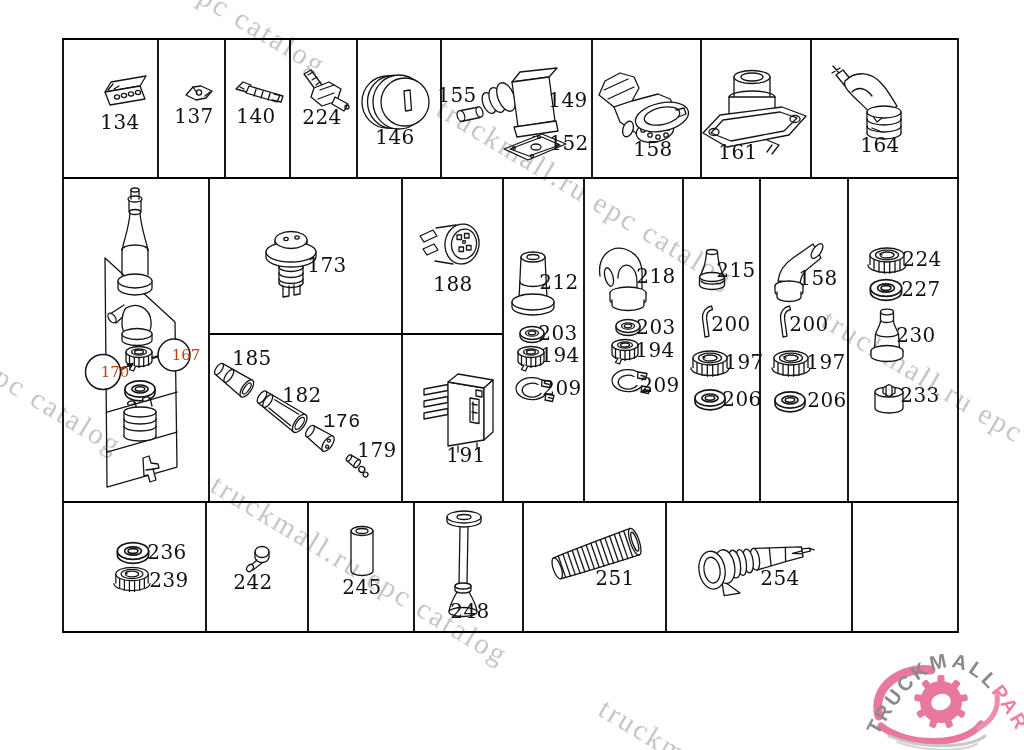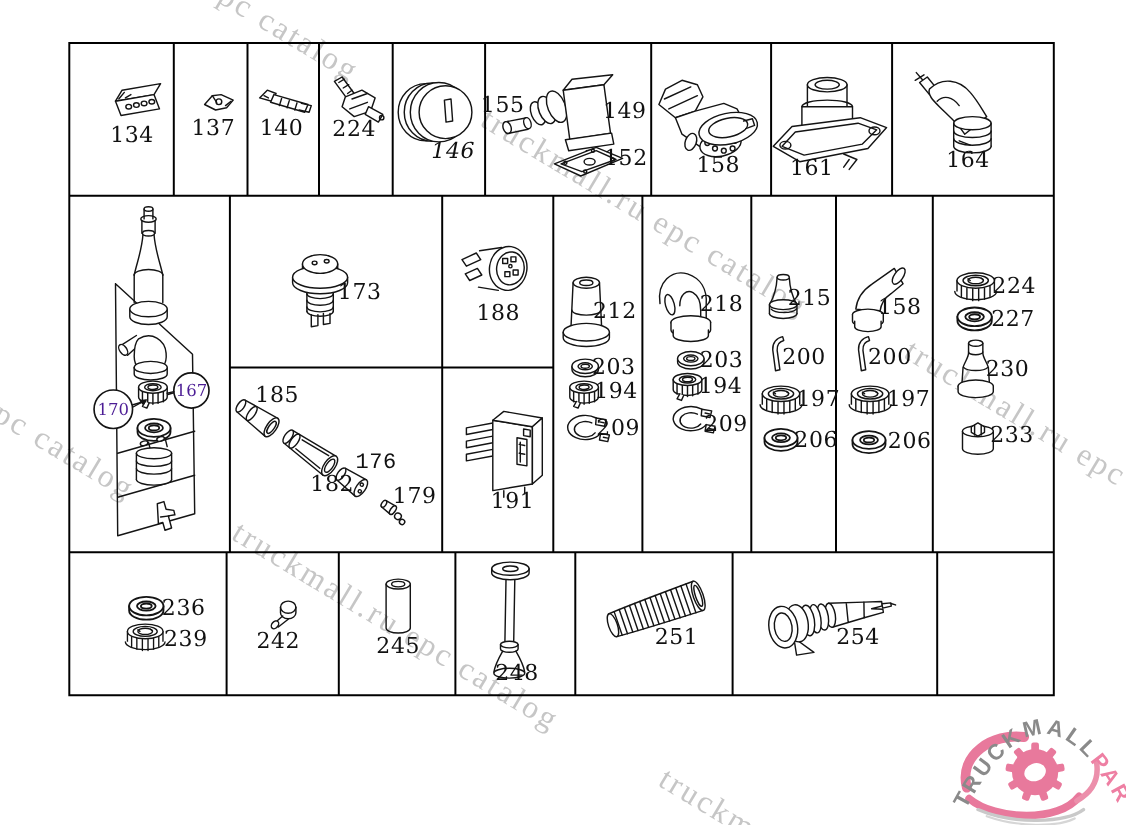--- a/index.html
+++ b/index.html
@@ -4,21 +4,21 @@
 <style>
   html,body{margin:0;padding:0;background:#ffffff;}
   #stage{position:relative;width:1024px;height:750px;overflow:hidden;background:#fff;
          font-family:"DejaVu Serif",serif;}
   .wm{position:absolute;font-family:"Liberation Serif",serif;font-size:29px;letter-spacing:2.5px;
       color:#c6c6c6;white-space:nowrap;transform-origin:0 0;transform:rotate(31deg);z-index:1;
       user-select:none;}
   svg.art{position:absolute;left:0;top:0;z-index:2;}
   .plabel{position:absolute;transform:translate(-50%,-50%);font-size:20px;color:#111;
           z-index:4;white-space:nowrap;letter-spacing:0.5px;}
-  .clabel{position:absolute;transform:translate(-50%,-50%);font-size:15px;color:#4c1d95;z-index:4;}
+  .clabel{position:absolute;transform:translate(-50%,-50%);font-size:15px;color:#c2410c;z-index:4;margin-left:12px;}
   #logo{position:absolute;left:822px;top:640px;z-index:3;}
 </style>
 </head>
 <body>
 
 <div id="stage">
 
   <div class="wm" style="left:40px;top:-122px">truckmall.ru epc catalog</div>
   <div class="wm" style="left:448px;top:92px">truckmall.ru epc catalog</div>
   <div class="wm" style="left:-164px;top:258px">truckmall.ru epc catalog</div>
@@ -389,31 +389,31 @@
         <ellipse cx="-46" cy="3" rx="8" ry="13" fill="#fff"></ellipse>
       </g>
     </g>
   </svg>
 
   <div id="labels">
       <span class="plabel" style="left: 120px; top: 122px;">134</span>
       <span class="plabel" style="left: 194px; top: 116px;">137</span>
       <span class="plabel" style="left: 256px; top: 116px;">140</span>
       <span class="plabel" style="left: 322px; top: 117px;">224</span>
-      <span class="plabel" style="left: 412px; top: 137px; font-style: italic;">146</span>
+      <span class="plabel" style="left: 395px; top: 137px;">146</span>
       <span class="plabel" style="left: 457px; top: 95px;">155</span>
       <span class="plabel" style="left: 568px; top: 100px;">149</span>
       <span class="plabel" style="left: 569px; top: 143px;">152</span>
       <span class="plabel" style="left: 653px; top: 149px;">158</span>
       <span class="plabel" style="left: 738px; top: 152px;">161</span>
       <span class="plabel" style="left: 880px; top: 145px;">164</span>
       <span class="plabel" style="left: 327px; top: 265px;">173</span>
       <span class="plabel" style="left: 453px; top: 284px;">188</span>
       <span class="plabel" style="left: 252px; top: 358px;">185</span>
-      <span class="plabel" style="left: 302px; top: 395px; margin-top: 44px;">182</span>
+      <span class="plabel" style="left: 302px; top: 395px;">182</span>
       <span class="plabel" style="left: 342px; top: 421px; font-family: Liberation Mono, monospace;">176</span>
       <span class="plabel" style="left: 377px; top: 450px;">179</span>
       <span class="plabel" style="left: 466px; top: 455px;">191</span>
       <span class="plabel" style="left: 559px; top: 282px;">212</span>
       <span class="plabel" style="left: 558px; top: 333px;">203</span>
       <span class="plabel" style="left: 560px; top: 355px;">194</span>
       <span class="plabel" style="left: 562px; top: 388px;">209</span>
       <span class="plabel" style="left: 656px; top: 276px;">218</span>
       <span class="plabel" style="left: 656px; top: 327px;">203</span>
       <span class="plabel" style="left: 655px; top: 350px;">194</span>

